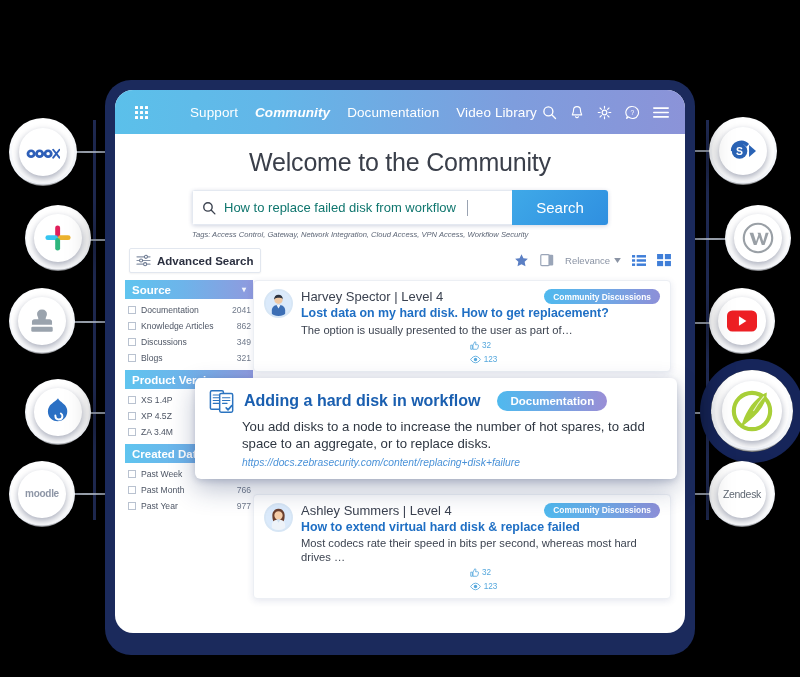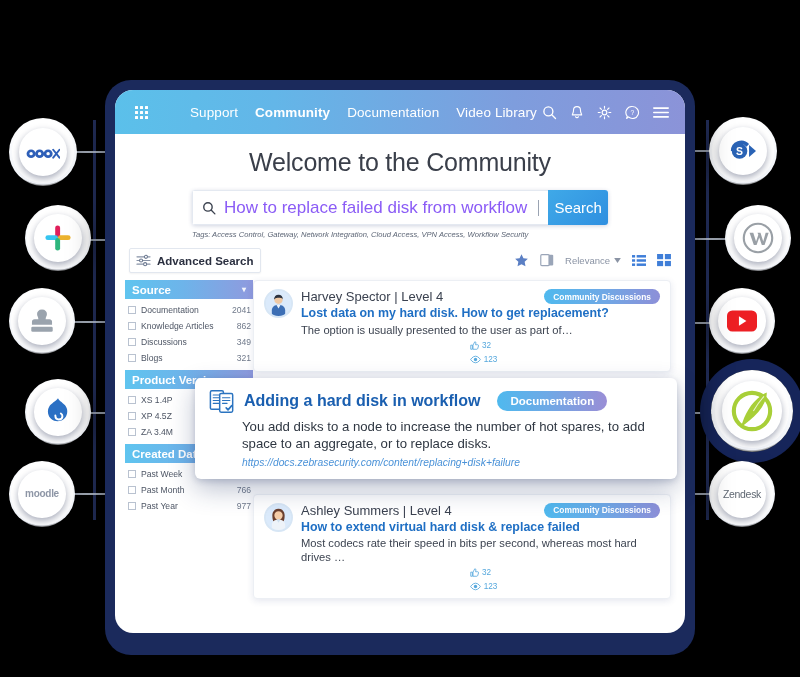--- a/index.html
+++ b/index.html
@@ -55,37 +55,37 @@
   #topnav {
     height: 44px; flex: 0 0 44px;
     background: linear-gradient(90deg, #5bc0ea 0%, #63b6e8 28%, #7e9ddd 70%, #8b93d8 100%);
     display: flex; align-items: center; padding: 0 12px;
     color: #fff;
   }
   #grid-icon { display: grid; grid-template-columns: repeat(3,3px); gap: 2px; margin-left: 8px; }
   #grid-icon i { width: 3px; height: 3px; background: #fff; display: block; border-radius: .5px; }
   #navlinks { display: flex; align-items: center; gap: 17px; margin-left: 42px; }
   .navlink { font-size: 13.5px; color: #ffffff; white-space: nowrap; letter-spacing: .1px; }
-  .navlink.active { font-weight: bold; }
+  .navlink.active { font-weight: bold; font-style: italic; }
   #navicons { margin-left: auto; display: flex; align-items: center; gap: 13px; padding-right: 4px; }
   #navicons svg { display: block; }
 
   
   #hero { padding: 14px 0 0 0; }
   #welcome { text-align: center; font-size: 25px; color: #3a3f4a; font-weight: 400; letter-spacing: -.2px; }
   #searchrow {
     margin: 13px auto 0 auto; width: 416px; height: 35px;
     display: flex; border-radius: 3px; overflow: hidden;
     box-shadow: 0 1px 4px rgba(40,60,120,.22);
   }
   #searchbox {
     flex: 1; background: #fff; display: flex; align-items: center;
     padding: 0 9px; gap: 8px; border: 1px solid #e4e9f1; border-right: none;
   }
-  #searchvalue { font-size: 17px; color: #8b5cf6; white-space: nowrap; }
+  #searchvalue { font-size: 13px; color: #0f766e; white-space: nowrap; }
   #caret { width: 1px; height: 16px; background: #9aa3b2; margin-left: 3px; }
   #searchbtn {
     width: 96px; background: linear-gradient(135deg, #3fa9e8 0%, #2f8fe0 100%);
     color: #fff; font-size: 15px; display: flex; align-items: center; justify-content: center;
   }
   #tags {
     width: 416px; margin: 5px auto 0 auto;
     font-size: 7.6px; font-style: italic; color: #5d6personally;
     color: #5d6676; white-space: nowrap;
   }

